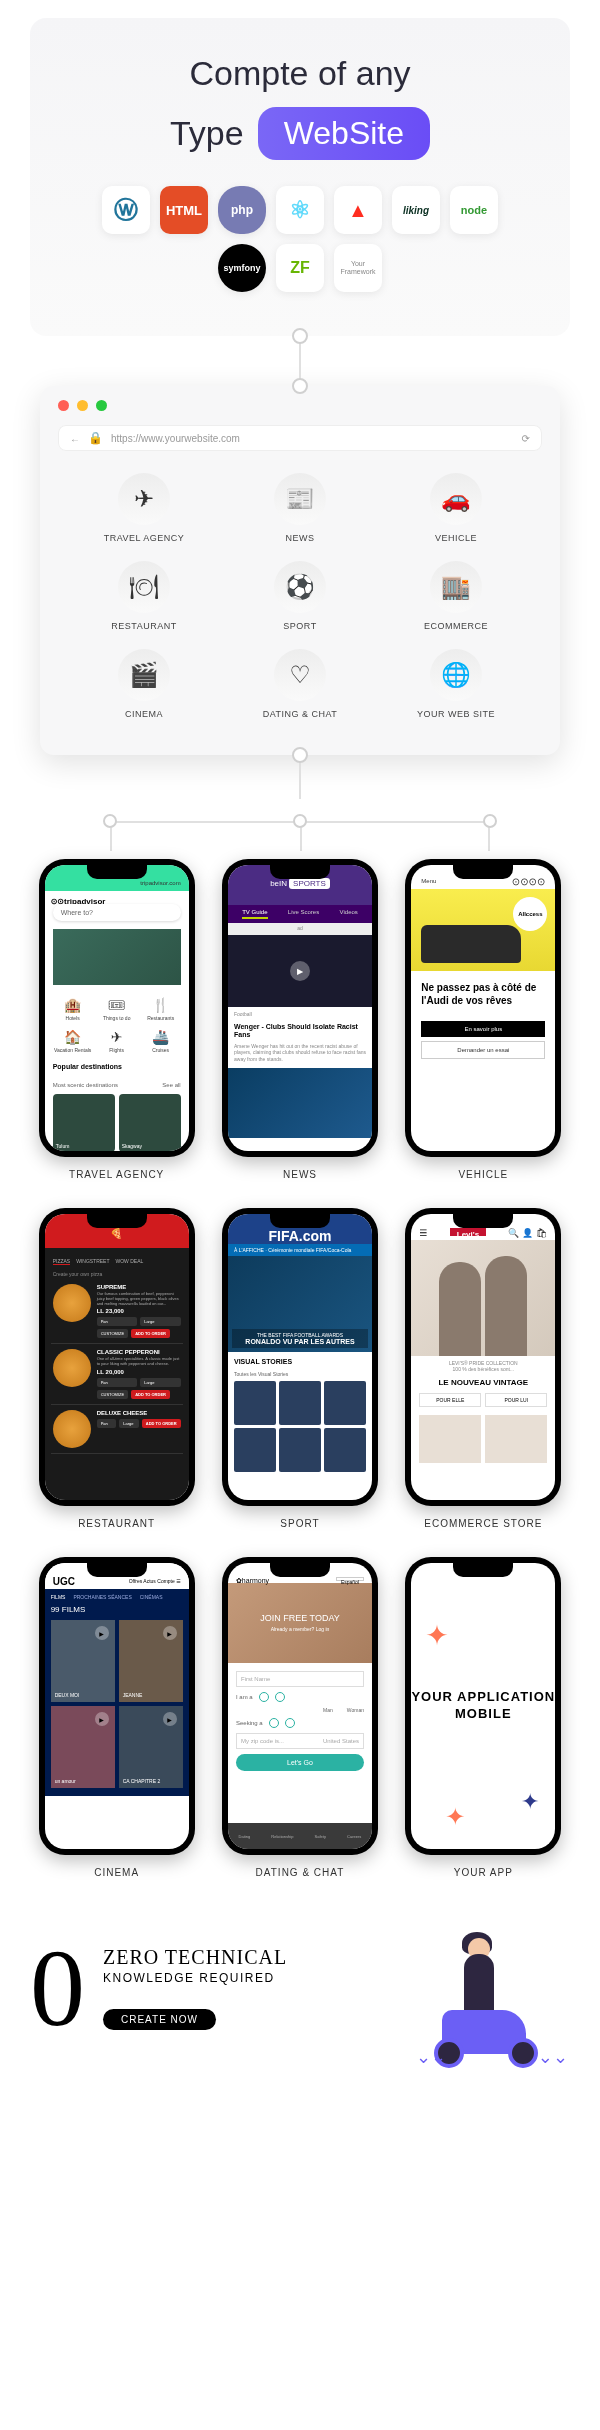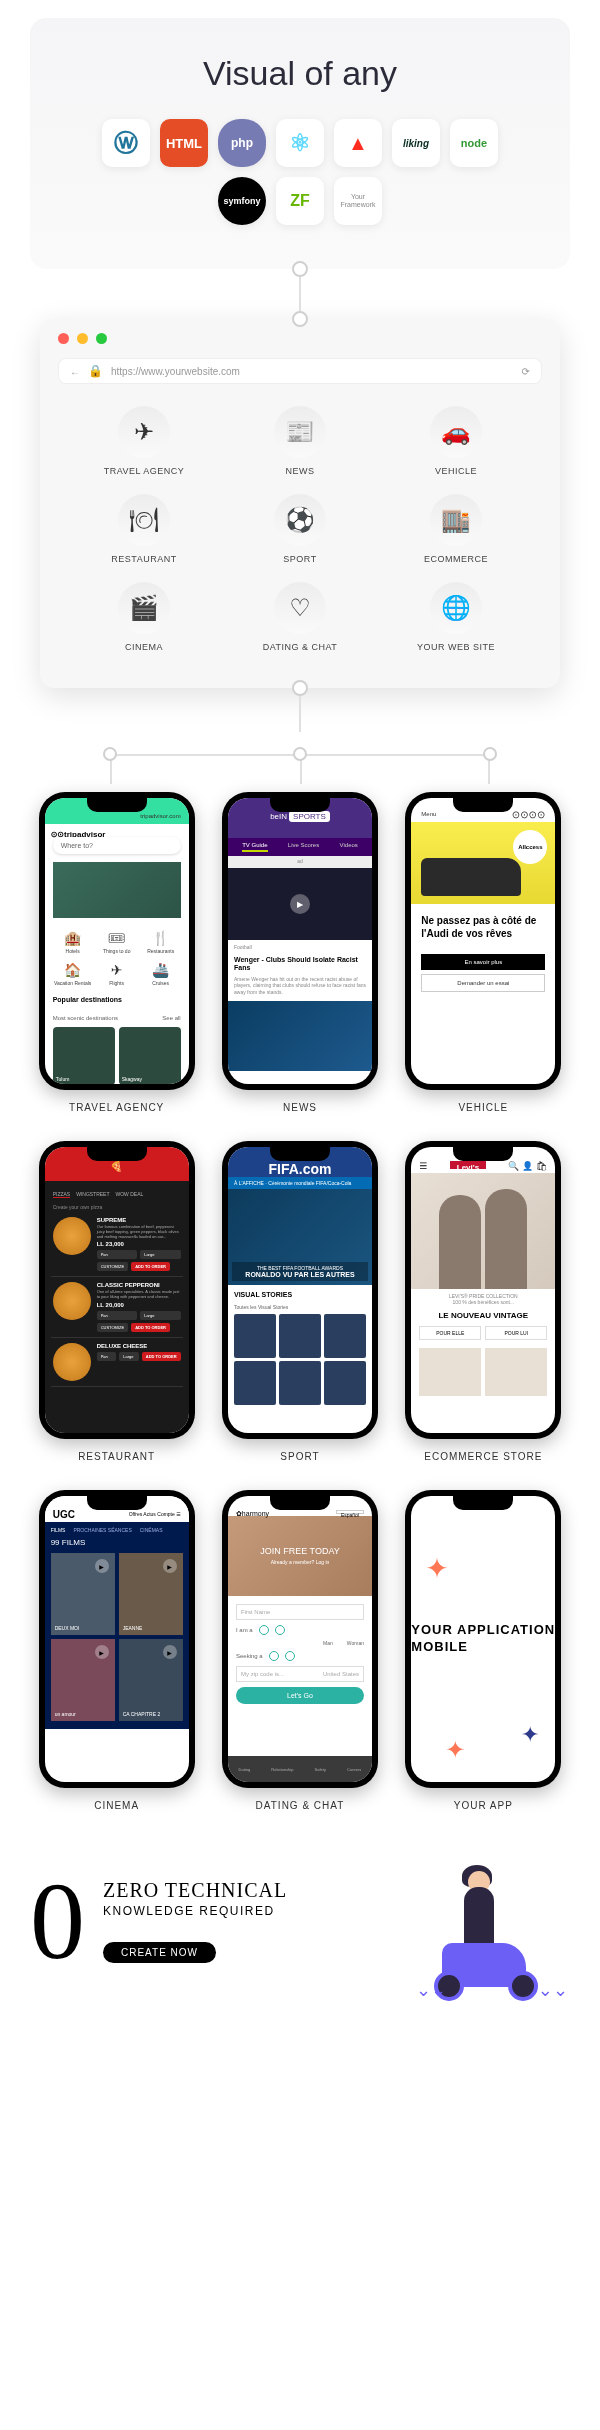--- a/index.html
+++ b/index.html
@@ -122,21 +122,21 @@
 .ugc-film .ttl{position:absolute;bottom:4px;left:4px;color:#fff;font-size:5px}
 .eh-top{height:20px;padding-top:14px}
 .eh-hero{height:80px;background:linear-gradient(135deg,#c49a7a,#a87d5e);display:flex;align-items:center;justify-content:center;color:#fff;font-size:9px;text-align:center;font-weight:300}
 .eh-form{padding:8px;font-size:6px;color:#666}
 .eh-inp{border:1px solid #ddd;padding:4px;margin-bottom:5px;font-size:6px;color:#aaa}
 .eh-row{display:flex;align-items:center;gap:6px;margin-bottom:5px;font-size:6px}
 .eh-radio{width:10px;height:10px;border:1px solid #2bb2a3;border-radius:50%}
 .eh-go{background:#2bb2a3;color:#fff;text-align:center;padding:5px;border-radius:12px;font-size:7px;margin-top:4px}
 .eh-foot{background:#3a3a3a;height:26px;display:flex;justify-content:space-around;align-items:center;font-size:4px;color:#aaa;position:absolute;bottom:0;left:0;right:0}
 .your-screen{display:flex;align-items:center;justify-content:center;height:100%;position:relative;background:#fff}
-.your-txt{font-size:13px;font-weight:700;text-align:left;letter-spacing:1px;line-height:1.3}
+.your-txt{font-size:13px;font-weight:700;text-align:center;letter-spacing:1px;line-height:1.3}
 .star{position:absolute;color:#ff7754;font-size:28px}
 .star.s1{top:56px;left:14px}
 .star.s2{bottom:34px;right:16px;color:#2e3a8c;font-size:22px}
 .star.s3{bottom:18px;left:34px;font-size:24px}
 .footer{display:flex;align-items:center;gap:18px;padding:30px 30px 50px;width:100%}
 .big-o{font-size:110px;font-weight:300;line-height:0.8;font-family:Georgia,serif}
 .foot-txt{flex:1}
 .foot-h{font-size:20px;letter-spacing:1px;font-family:Georgia,serif}
 .foot-s{font-size:12px;letter-spacing:1.5px;margin-top:2px}
 .foot-btn{display:inline-block;background:#000;color:#fff;font-size:10px;letter-spacing:1px;padding:5px 18px;border-radius:14px;margin-top:24px}
@@ -147,21 +147,25 @@
 .sc-hair{position:absolute;bottom:114px;left:42px;width:30px;height:22px;background:#2d2640;border-radius:50% 50% 30% 30%}
 .sc-wheel{position:absolute;bottom:0;width:30px;height:30px;background:#2d2640;border-radius:50%;border:4px solid #6b5ff5}
 .sc-w1{left:14px}.sc-w2{left:88px}
 .sc-grass{position:absolute;bottom:0;font-size:18px;color:#6b5ff5}
 .sc-g1{left:-4px}.sc-g2{right:2px}
 </style>
 </head>
 <body>
 
 <div class="hero">
-  <div class="hero-title">Visual of any</div>
+  <div class="hero-title">Compte of any</div>
+  <div class="hero-row">
+    <span class="hero-type">Type</span>
+    <span class="hero-pill">WebSite</span>
+  </div>
   <div class="tech-grid">
     <div class="tech-card wp">ⓦ</div>
     <div class="tech-card html5">HTML</div>
     <div class="tech-card php">php</div>
     <div class="tech-card react">⚛</div>
     <div class="tech-card laravel">▲</div>
     <div class="tech-card django">liking</div>
     <div class="tech-card node">node</div>
     <div class="tech-card symfony">symfony</div>
     <div class="tech-card zend">ZF</div>

